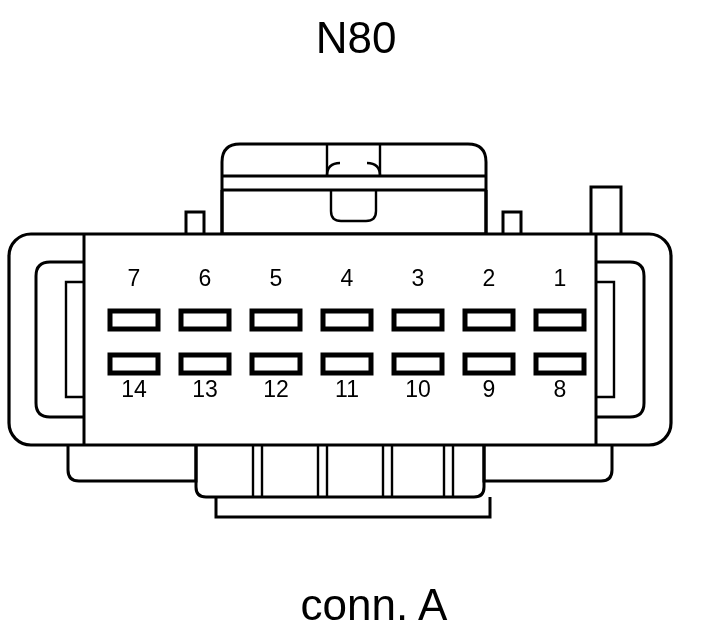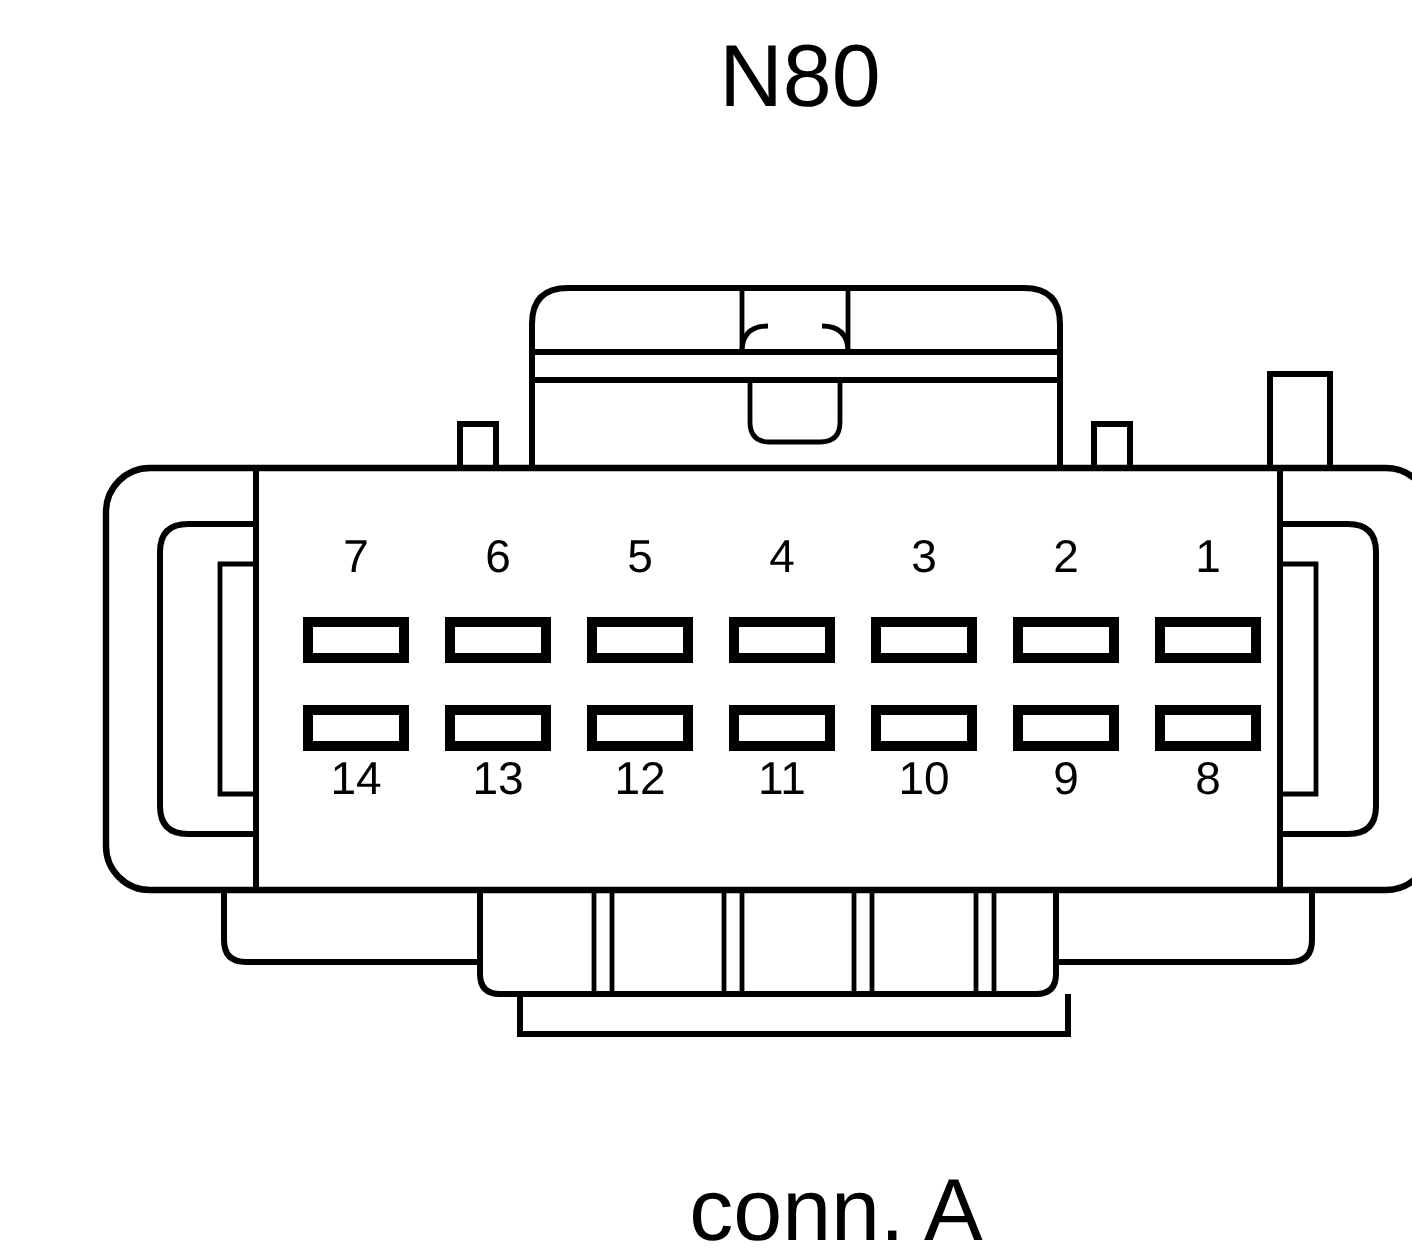--- a/index.html
+++ b/index.html
@@ -14,21 +14,20 @@
     font-family: "Liberation Sans", sans-serif;
     color: #000000;
     position: relative;
   }
   #diagram-root {
     position: absolute;
     left: 0;
     top: 0;
     width: 571px;
     height: 626px;
-    padding-left: 44px;
   }
   .title-text {
     font-family: "Liberation Sans", sans-serif;
     font-size: 44px;
     fill: #000000;
     text-anchor: middle;
     dominant-baseline: alphabetic;
   }
   .caption-text {
     font-family: "Liberation Sans", sans-serif;

